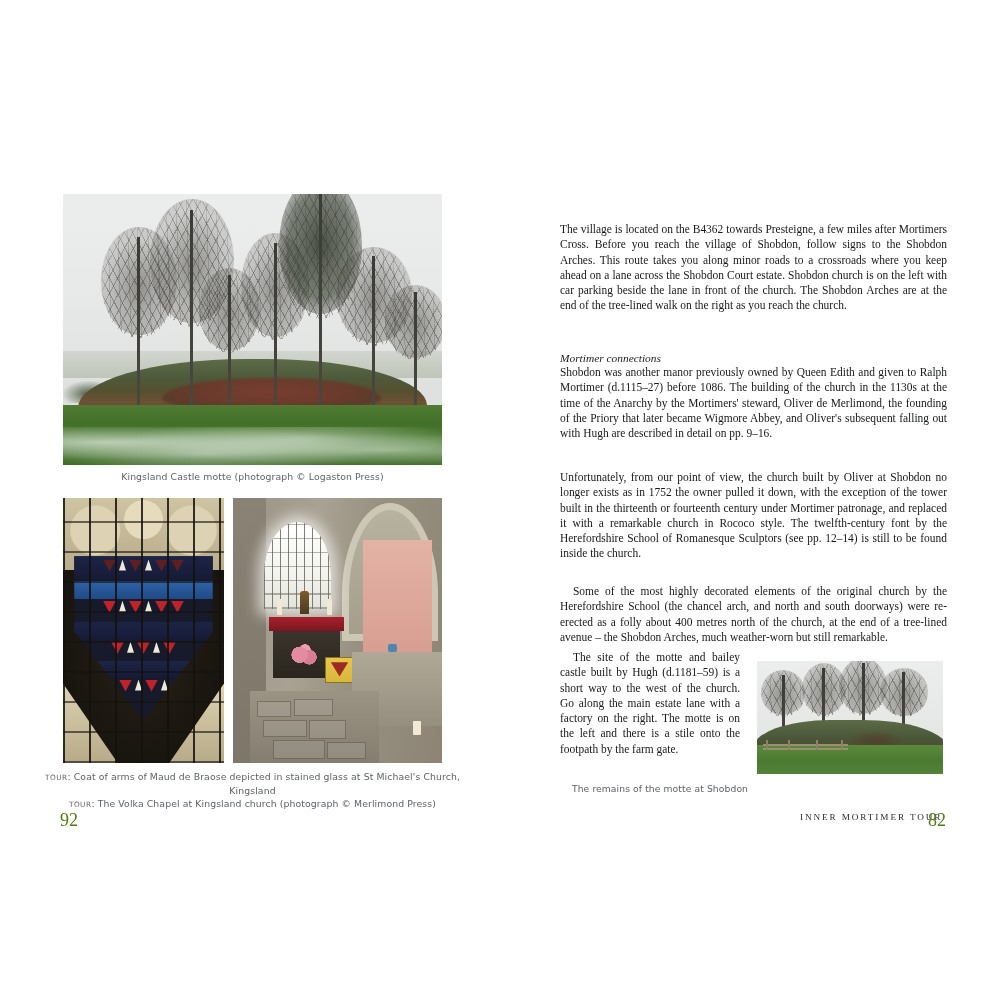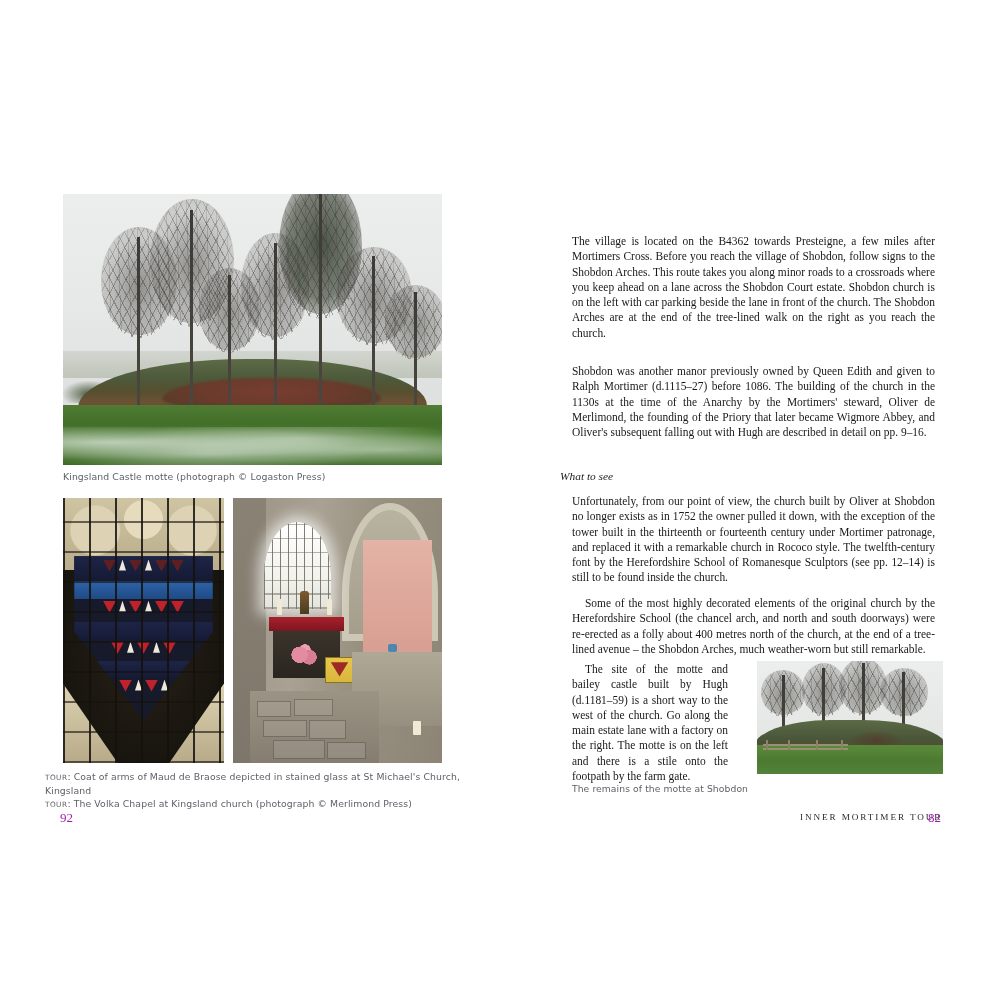--- a/index.html
+++ b/index.html
@@ -147,62 +147,62 @@
   .sh-fence .rail{position:absolute;left:0;top:35%;width:100%;height:2px;background:#9a8f72;}
   .sh-fence .post{position:absolute;top:0;width:2px;height:100%;background:#8d8268;}
   .sh-scrub{position:absolute;left:50%;top:62%;width:28%;height:14%;
     background:radial-gradient(ellipse at 50% 60%,rgba(84,60,44,.85) 0%,rgba(84,60,44,0) 75%);}
 
   
   .caption{
     position:absolute;
     font-family:"DejaVu Sans", sans-serif;
     font-size:9.3px;line-height:13px;color:#5e6168;
-    letter-spacing:.1px;
+    text-align:center;letter-spacing:.1px;
   }
   .caption .sc{font-size:7.3px;letter-spacing:.45px;}
   #caption-motte-kingsland{left:63px;top:470px;width:379px;}
   #caption-bottom-pair{left:45px;top:770px;width:415px;}
   #caption-motte-shobdon{left:560px;top:782px;width:200px;
      text-align:center;font-size:9.2px;color:#5e6168;}
   .heading{
     position:absolute;left:60px;top:188px;width:387px;
     font-family:"Liberation Serif", serif;
     font-size:14.5px;color:#8c2722;letter-spacing:.2px;
   }
   .heading .smallcaps{font-size:12.6px;letter-spacing:.7px;}
   .subhead{
     font-family:"Liberation Serif", serif;
     font-style:italic;font-size:11.4px;color:#1b1b1b;margin:0 0 1px 0;
   }
   p.body{
     font-family:"Liberation Serif", serif;
     font-size:11.45px;line-height:15.25px;color:#17181a;
-    margin:12px;text-align:justify;
+    margin:0;text-align:justify;
     -webkit-hyphens:none;hyphens:none;
   }
   p.body.indent{text-indent:13px;}
   .block{position:absolute;left:560px;width:387px;}
   #block-location{top:222px;}
   #block-mortimer{top:352px;}
   #block-whattosee{top:470px;}
   #block-para2{top:584px;}
   #block-para3{top:650px;width:180px;text-align:justify;}
 
   .runfoot{
     position:absolute;top:812px;
     font-family:"Liberation Serif", serif;
     font-size:9.2px;color:#2b2b2b;
     letter-spacing:1.9px;
   }
   #running-head{left:800px;}
   .folio{
     position:absolute;top:810px;
     font-family:"Liberation Serif", serif;
-    font-size:13px;color:#a21caf;
+    font-size:18px;color:#4d7c0f;
   }
   #folio-left{left:60px;}
   #folio-right{left:928px;}
 </style>
 </head>
 <body>
 
 <div class="spread">
 
   <div class="page-left">
@@ -339,25 +339,25 @@
 
   <div class="page-right">
   </div>
 
 
   <div class="block" id="block-location">
     <p class="body">The village is located on the B4362 towards Presteigne, a few miles after Mortimers Cross. Before you reach the village of Shobdon, follow signs to the Shobdon Arches. This route takes you along minor roads to a crossroads where you keep ahead on a lane across the Shobdon Court estate. Shobdon church is on the left with car parking beside the lane in front of the church. The Shobdon Arches are at the end of the tree-lined walk on the right as you reach the church.</p>
   </div>
 
   <div class="block" id="block-mortimer">
+    <div class="subhead">Mortimer connections</div>
     <p class="body">Shobdon was another manor previously owned by Queen Edith and given to Ralph Mortimer (d.1115–27) before 1086. The building of the church in the 1130s at the time of the Anarchy by the Mortimers' steward, Oliver de Merlimond, the founding of the Priory that later became Wigmore Abbey, and Oliver's subsequent falling out with Hugh are described in detail on pp. 9–16.</p>
   </div>
 
   <div class="block" id="block-whattosee">
-    <div class="subhead">What to see</div>
     <p class="body">Unfortunately, from our point of view, the church built by Oliver at Shobdon no longer exists as in 1752 the owner pulled it down, with the exception of the tower built in the thirteenth or fourteenth century under Mortimer patronage, and replaced it with a remarkable church in Rococo style. The twelfth-century font by the Herefordshire School of Romanesque Sculptors (see pp. 12–14) is still to be found inside the church.</p>
   </div>
 
   <div class="block" id="block-para2">
     <p class="body indent">Some of the most highly decorated elements of the original church by the Herefordshire School (the chancel arch, and north and south doorways) were re-erected as a folly about 400 metres north of the church, at the end of a tree-lined avenue – the Shobdon Arches, much weather-worn but still remarkable.</p>
   </div>
 
   <div class="block" id="block-para3">
     <p class="body indent">The site of the motte and bailey castle built by Hugh (d.1181–59) is a short way to the west of the church. Go along the main estate lane with a factory on the right. The motte is on the left and there is a stile onto the footpath by the farm gate.</p>
   </div>

